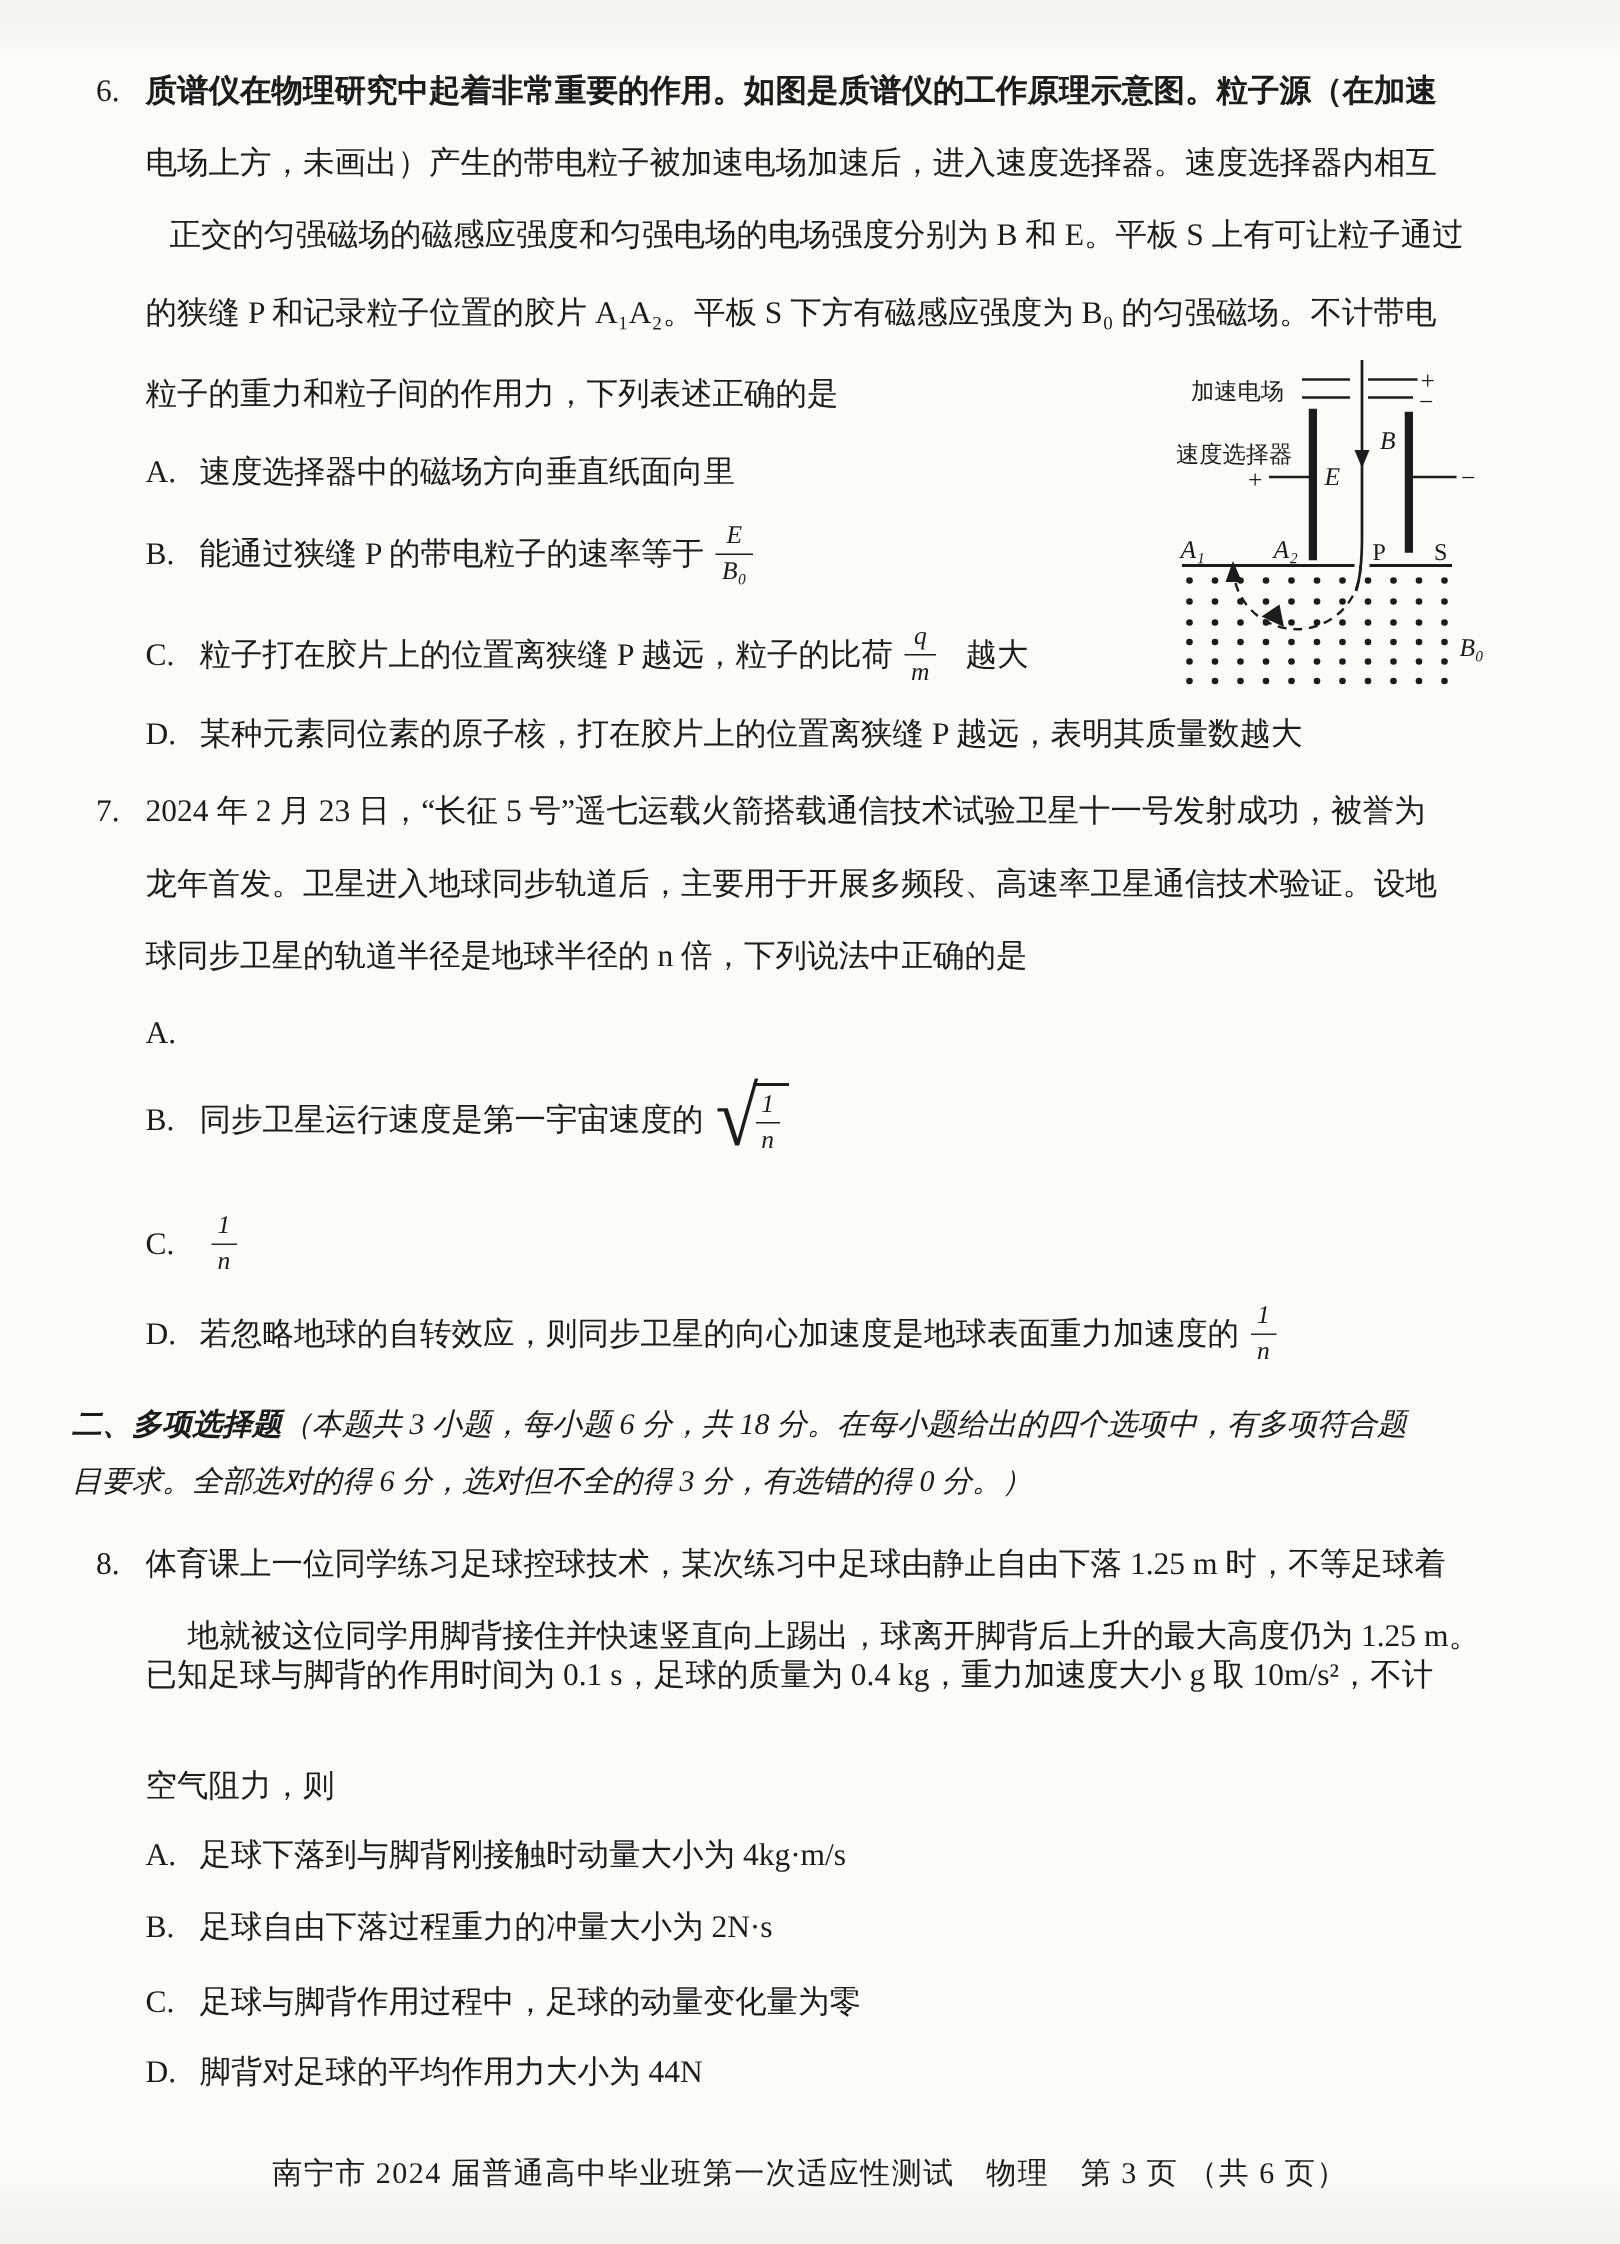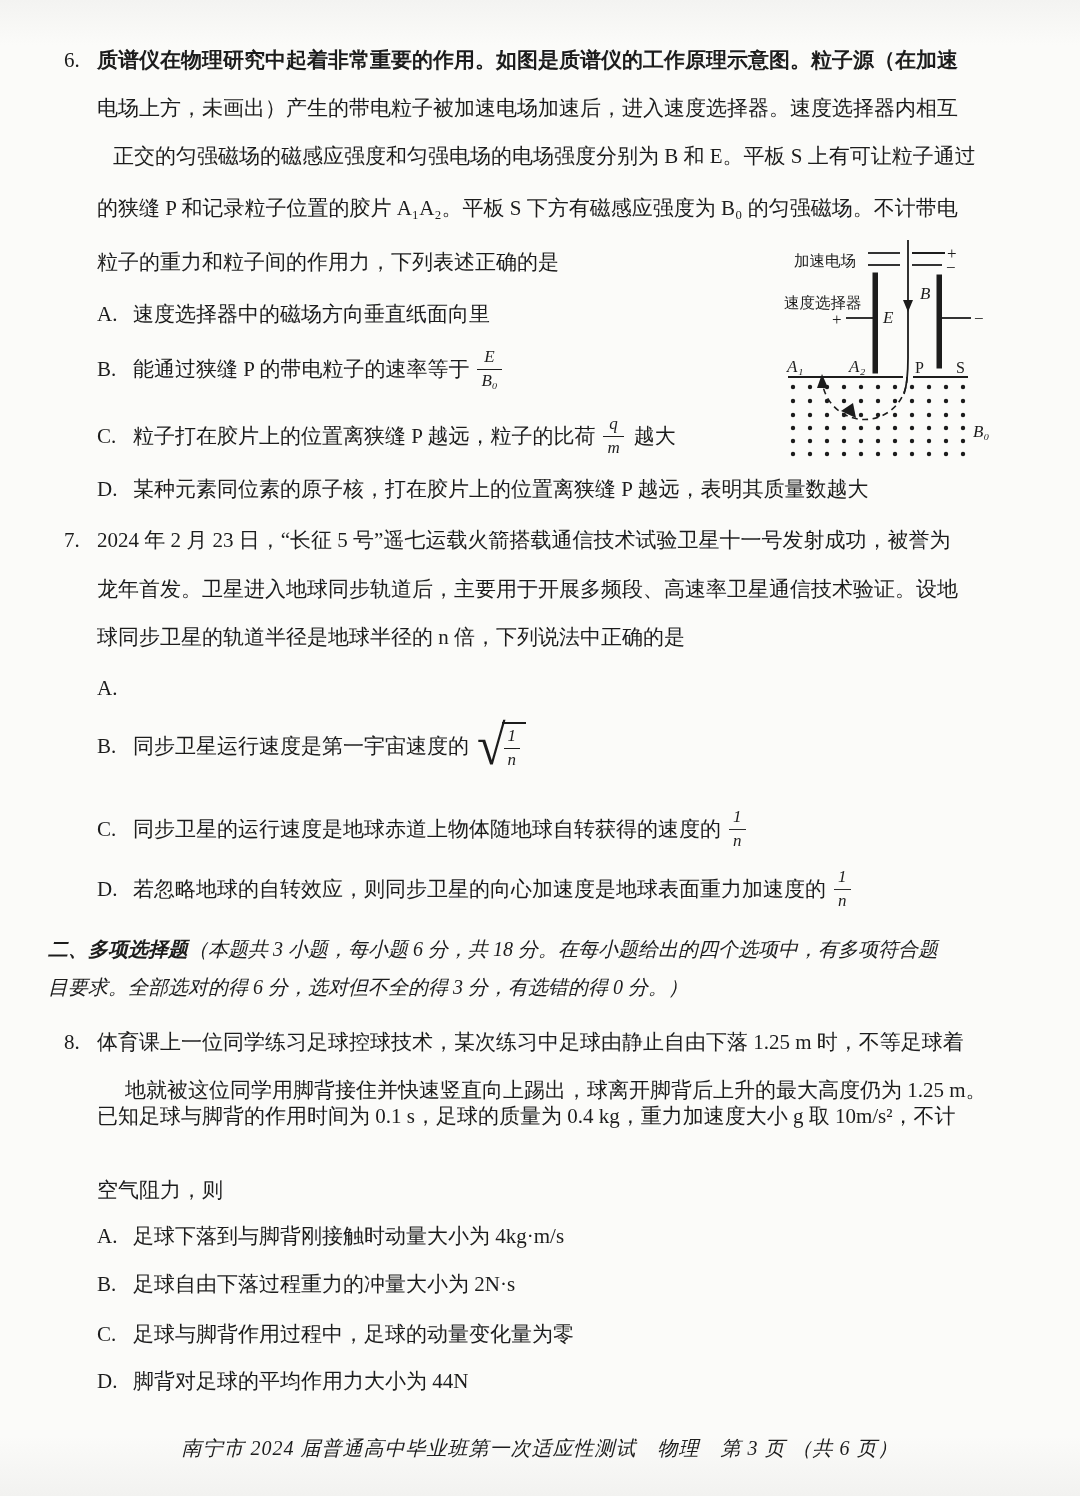--- a/index.html
+++ b/index.html
@@ -15,30 +15,30 @@
   }
   .ln{position:absolute;white-space:nowrap;font-size:21px;line-height:1.15;}
   .qnum{position:absolute;font-size:21px;}
   .opt{position:absolute;display:flex;align-items:center;white-space:nowrap;font-size:21px;}
   .opt-label{display:inline-block;width:36px;flex:0 0 36px;}
   .frac{display:inline-flex;flex-direction:column;align-items:center;
         font-style:italic;font-size:17px;line-height:1.1;margin-left:8px;margin-right:4px;}
   .frac .den{border-top:1.4px solid #1c1c1c;padding:2px 4px 0 4px;}
   .frac .num{padding:0 4px 2px 4px;}
   .frac.barless .den{border-top:1px solid #2a2a2a;}
-  .post{margin-left:6px;text-align:right;}
+  .post{margin-left:16px;text-align:right;}
   .sqrt{display:inline-flex;align-items:center;margin-left:8px;}
   .sqrt-sign{font-size:52px;line-height:0.9;font-weight:400;transform:scaleY(1.08);}
   .sqrt-body{border-top:2px solid #1c1c1c;padding:3px 6px 0 2px;display:flex;align-items:center;margin-left:-4px;}
   .sqrt-body .frac{margin:0;}
   .sec-ln{position:absolute;white-space:nowrap;font-size:20px;font-style:italic;
           font-family:"Liberation Serif","DejaVu Serif",serif;}
   .sec-title{font-weight:bold;}
   .footer{position:absolute;left:0;width:1080px;text-align:center;
-          font-size:20px;font-style:italic;letter-spacing:1px;}
+          font-size:20px;letter-spacing:1px;}
   svg text{font-family:"Liberation Serif","DejaVu Serif",serif;fill:#1c1c1c;}
   svg .cjk{font-size:15.5px;}
   svg .math{font-style:italic;font-size:17px;}
   svg .sign{font-size:17px;}
   svg .plain{font-size:16px;}
   svg line,svg path,svg rect{stroke:#1c1c1c;}
 </style>
 </head>
 <body>
 
@@ -215,21 +215,20 @@
         <span class="frac">
           <span class="num">1</span>
           <span class="den">n</span>
         </span>
       </span>
     </span>
   </div>
 
   <div class="opt" style="left:97px;top:800px;height:58px;">
     <span class="opt-label">C.</span>
-    <span>同步卫星的运行速度是地球赤道上物体随地球自转获得的速度的</span>
     <span class="frac barless">
       <span class="num">1</span>
       <span class="den">n</span>
     </span>
   </div>
 
   <div class="opt" style="left:97px;top:860px;height:58px;">
     <span class="opt-label">D.</span>
     <span>若忽略地球的自转效应，则同步卫星的向心加速度是地球表面重力加速度的</span>
     <span class="frac barless">

